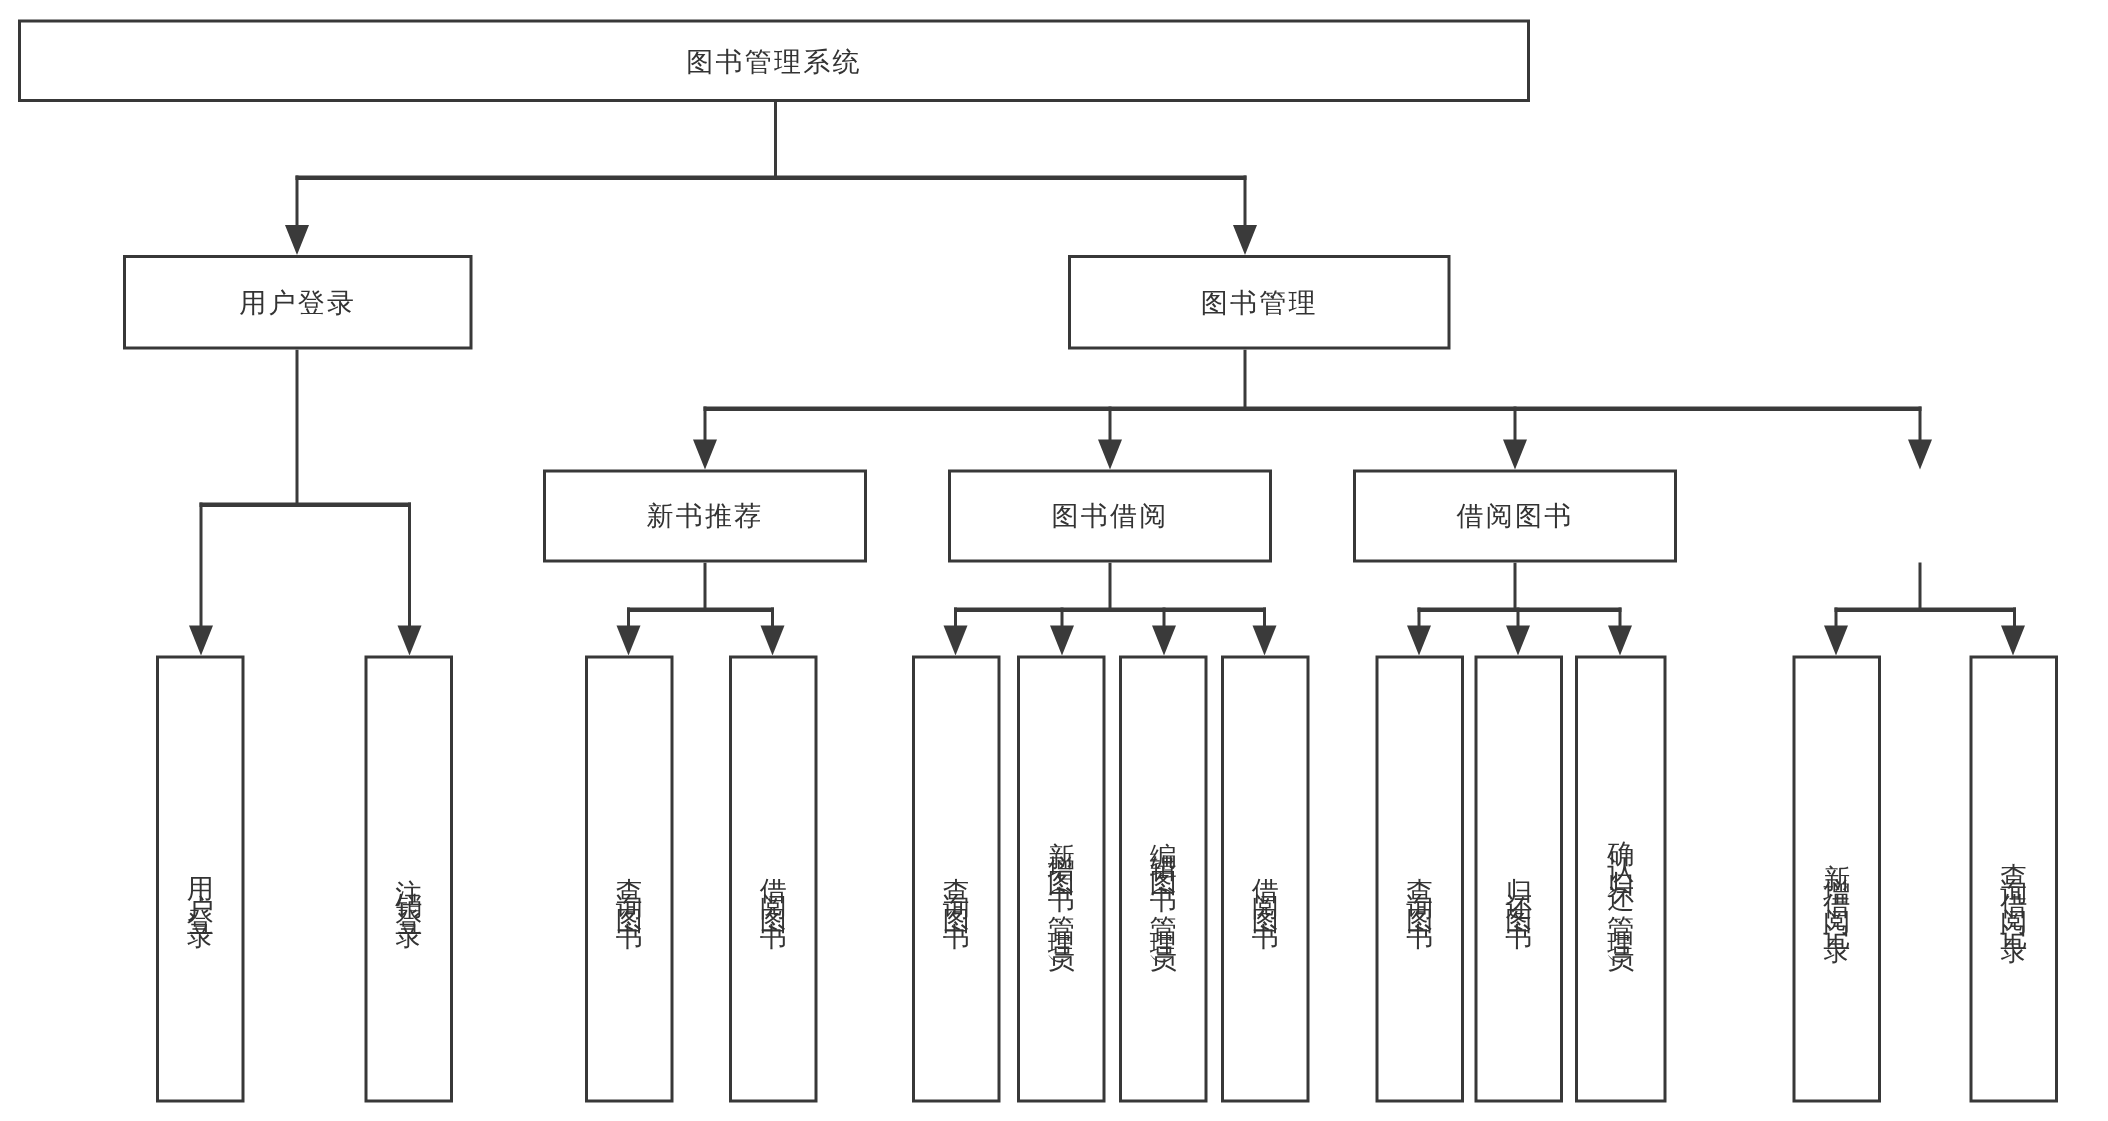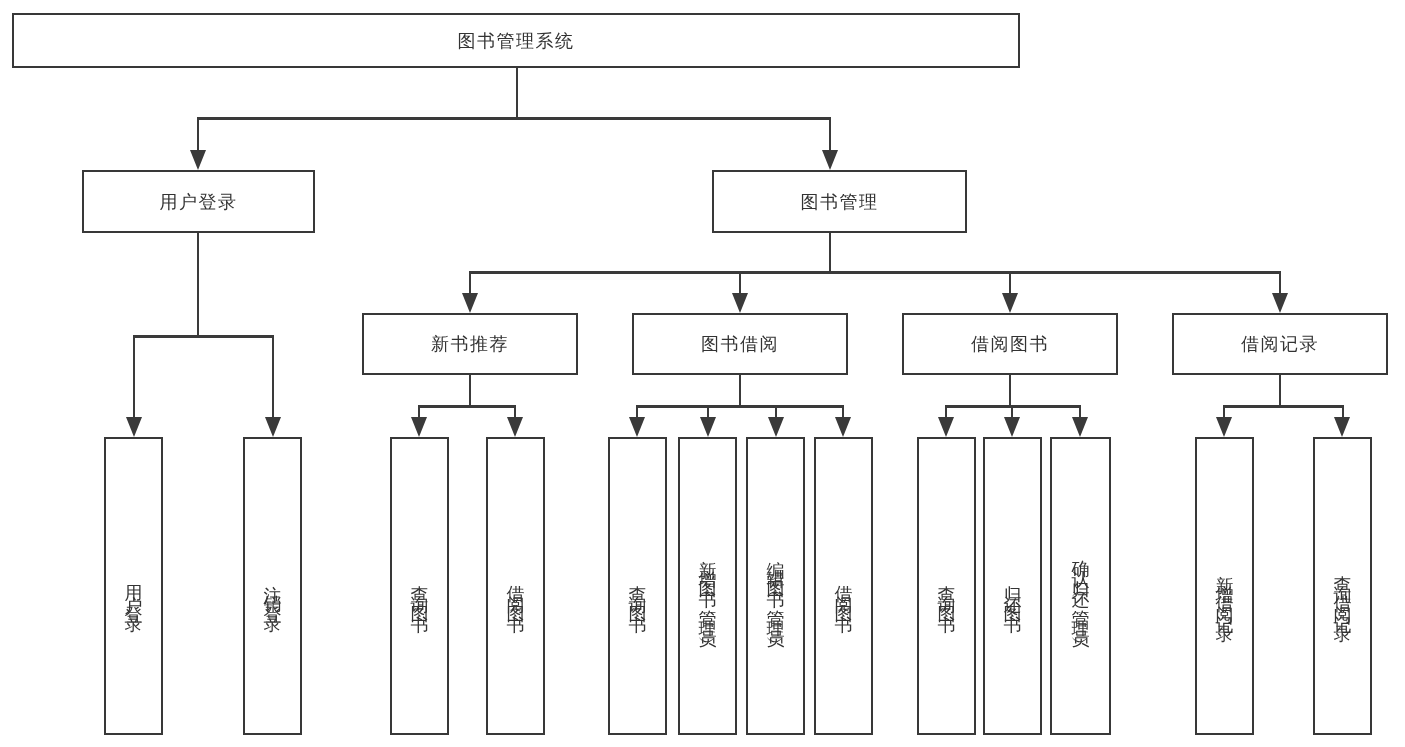--- a/index.html
+++ b/index.html
@@ -106,23 +106,20 @@
 
   <div class="box" style="left:632px;top:313px;width:216px;height:62px">
     <span class="lbl">图书借阅</span>
   </div>
   <div class="box" style="left:362px;top:313px;width:216px;height:62px">
     <span class="lbl">新书推荐</span>
   </div>
   <div class="box" style="left:902px;top:313px;width:216px;height:62px">
     <span class="lbl">借阅图书</span>
   </div>
-  <div class="box" style="left:1172px;top:313px;width:216px;height:62px">
-    <span class="lbl">借阅记录</span>
-  </div>
 
   <div class="box leaf" style="left:104px;top:437px;width:59px;height:298px">
     <span class="lbl">用户登录</span>
   </div>
   <div class="box leaf" style="left:243px;top:437px;width:59px;height:298px">
     <span class="lbl">注销登录</span>
   </div>
 
   <div class="box leaf" style="left:390px;top:437px;width:59px;height:298px">
     <span class="lbl">查询图书</span>

